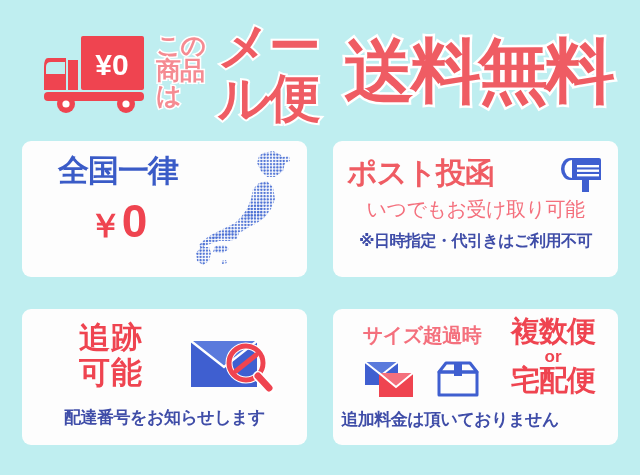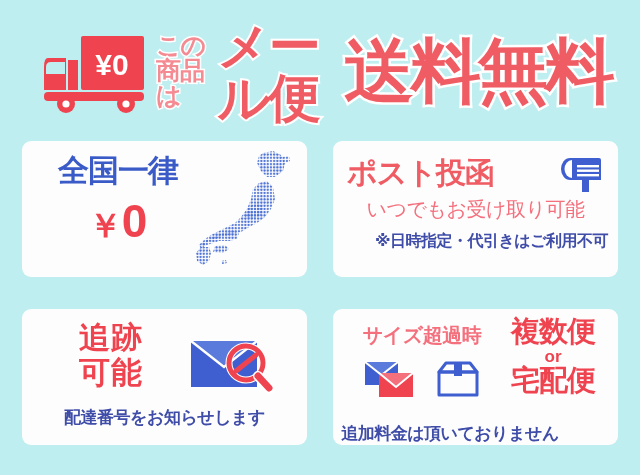--- a/index.html
+++ b/index.html
@@ -78,21 +78,21 @@
   }
   .mailbox-wrap{width:48px;height:40px;}
   .c2-sub{
     position:absolute;left:0;top:58px;width:285px;text-align:center;
     font-size:20px;font-weight:normal;color:#f4707d;
     letter-spacing:-0.5px;line-height:1;white-space:nowrap;
   }
   .c2-note{
     position:absolute;left:0;top:92px;width:285px;text-align:center;
     font-size:16px;font-weight:bold;color:#3f4da8;
-    letter-spacing:-0.5px;line-height:1;white-space:nowrap;padding-left:16px;
+    letter-spacing:-0.5px;line-height:1;white-space:nowrap;
   }
 
   
   .c3-title{
     position:absolute;left:24px;top:12px;width:130px;text-align:center;
     font-size:31px;font-weight:bold;color:#ef4450;
     letter-spacing:1px;line-height:1.12;
   }
   .track-wrap{position:absolute;left:168px;top:28px;width:86px;height:58px;}
   .c3-note{
@@ -113,21 +113,21 @@
   }
   .c4-right .big{font-size:29px;letter-spacing:-1px;display:block;}
   .c4-right .or{font-size:17px;display:block;margin:2px 0 1px;}
   .c4-icons{
     position:absolute;left:18px;top:48px;width:142px;height:44px;
     display:flex;align-items:center;justify-content:center;gap:20px;
   }
   .env2-wrap{width:52px;height:40px;}
   .box-wrap{width:44px;height:40px;}
   .c4-note{
-    position:absolute;left:0;top:116px;width:234px;text-align:center;
+    position:absolute;left:0;top:102px;width:234px;text-align:center;
     font-size:17px;font-weight:bold;color:#3f4da8;
     letter-spacing:-0.5px;line-height:1;white-space:nowrap;
   }
   svg{display:block;overflow:visible;}
 </style>
 </head>
 <body>
 
 <div class="banner">
 

